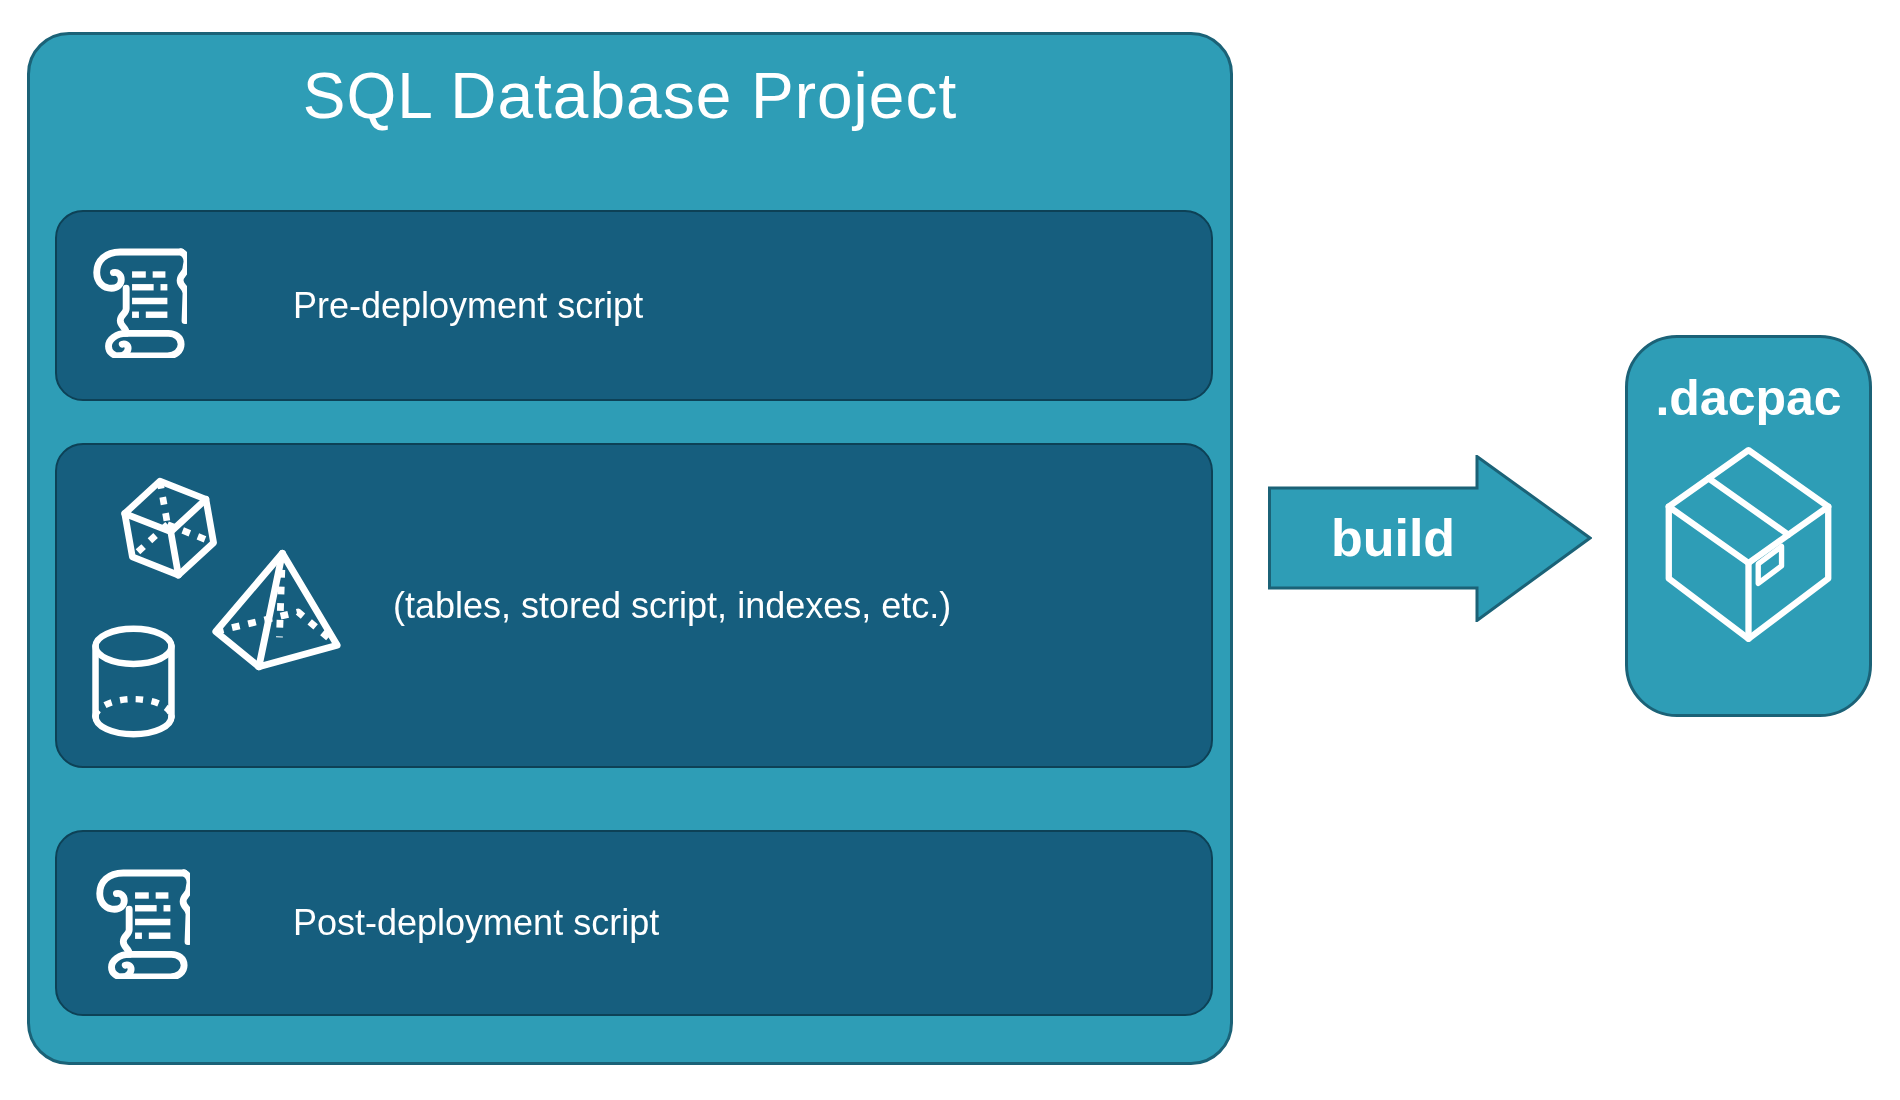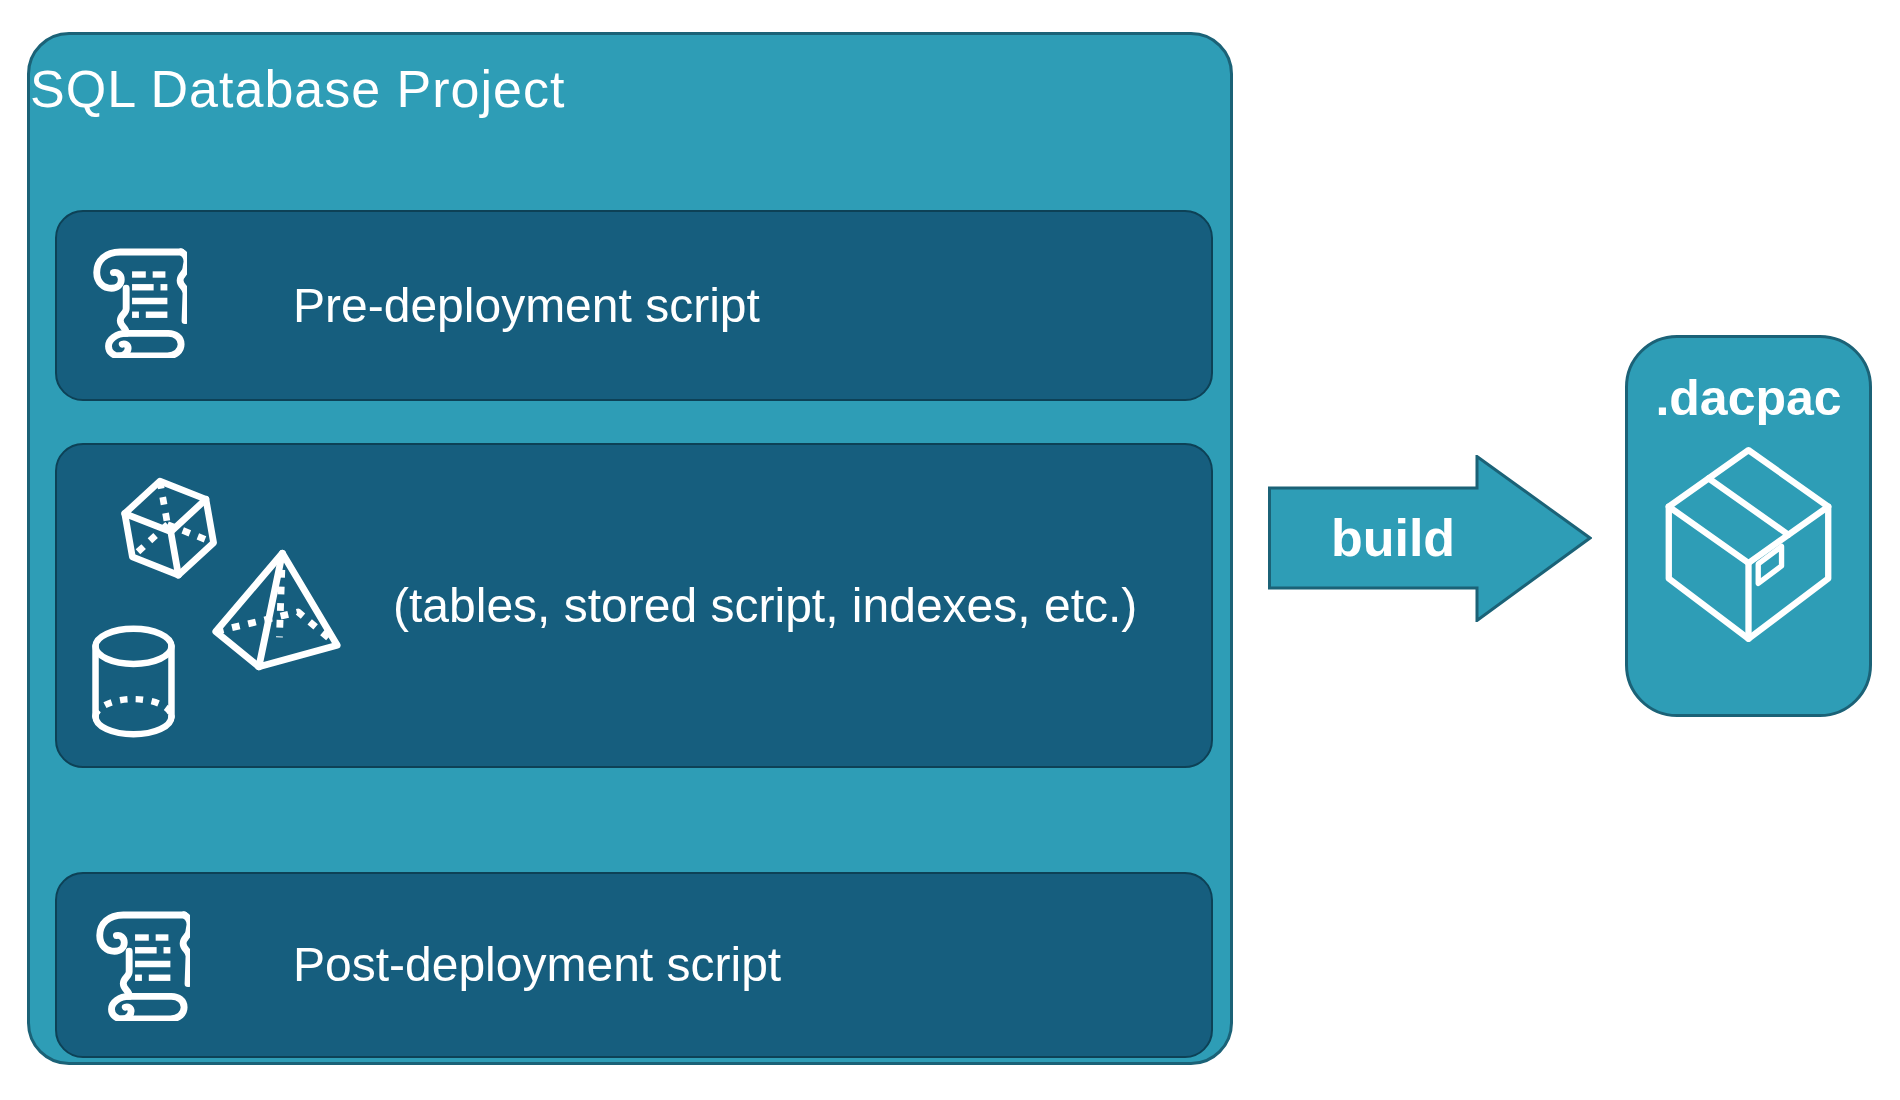--- a/index.html
+++ b/index.html
@@ -6,33 +6,33 @@
   body{
     width:1900px;height:1100px;position:relative;background:#ffffff;
     font-family:"Liberation Sans","DejaVu Sans",sans-serif;overflow:hidden;
   }
   .container{
     position:absolute;left:27px;top:32px;width:1206px;height:1033px;
     background:var(--teal);border:3px solid var(--teal-border);
     border-radius:42px;box-sizing:border-box;
   }
   .title{
-    position:absolute;left:0;right:0;top:24px;
-    font-size:52px;font-weight:400;color:var(--text);letter-spacing:1px;
+    position:absolute;left:0;right:0;top:24px;text-align:center;
+    font-size:64px;font-weight:400;color:var(--text);letter-spacing:1px;
   }
   .inner-box{
     position:absolute;left:25px;width:1158px;
     background:var(--dark);border:2px solid var(--dark-border);
     border-radius:28px;box-sizing:border-box;color:var(--text);
     display:flex;align-items:center;
   }
   .box-1{top:175px;height:191px;}
   .box-2{top:408px;height:325px;}
-  .box-3{top:837px;height:186px;}
-  .box-label{font-size:48px;line-height:58px;font-weight:400;}
+  .box-3{top:795px;height:186px;}
+  .box-label{font-size:36px;line-height:58px;font-weight:400;}
   .pad-script{padding-left:236px;}
   .pad-objects{padding-left:336px;}
   .icon{position:absolute;}
   .scroll-pos-1{left:26px;top:32px;}
   .scroll-pos-3{left:29px;top:33px;}
   .cube-pos{left:55px;top:30px;}
   .pyramid-pos{left:151px;top:102px;}
   .cylinder-pos{left:30px;top:180px;}
   .build-arrow{position:absolute;left:1268px;top:455px;}
   .arrow-shape{fill:var(--teal);stroke:var(--teal-border);stroke-width:3;}

